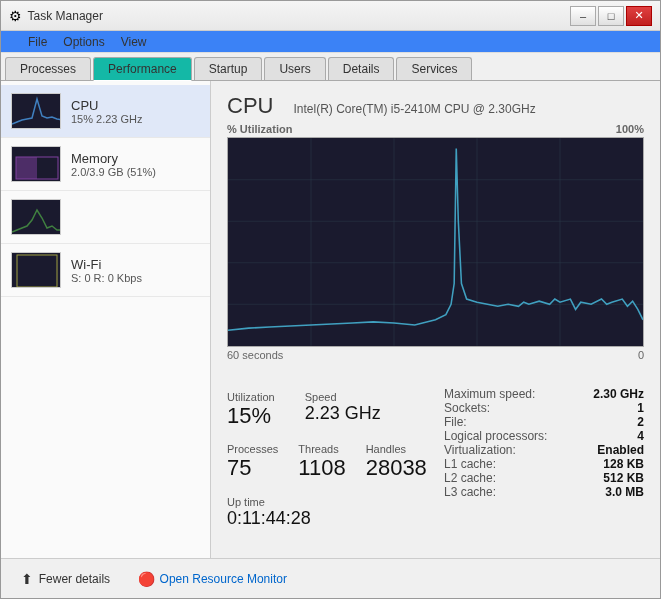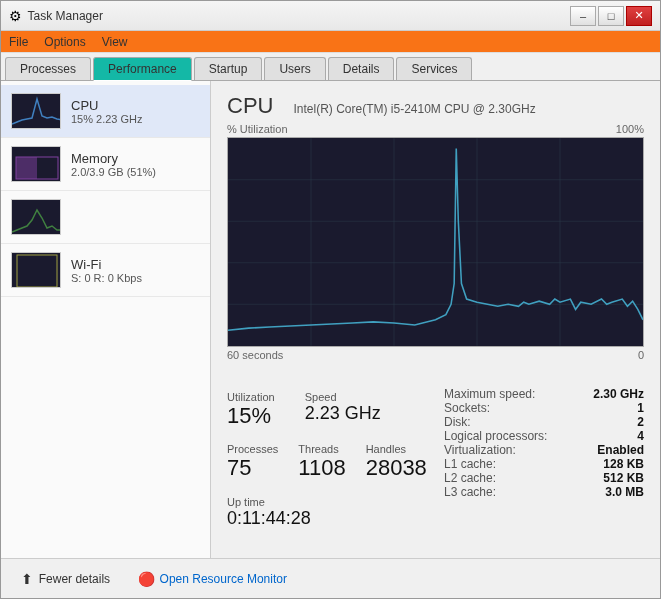--- a/index.html
+++ b/index.html
@@ -53,22 +53,22 @@
       justify-content: center;
       color: #333;
     }
     .title-bar-btn.close-btn {
       background: linear-gradient(to bottom, #e04040, #c02020);
       color: white;
       border-color: #a00;
     }
     .menu-bar {
       display: flex;
-      padding: 2px 0;
-      background: #f97316;
+      padding: 2px 19px;
+      background: #3b82f6;
       border-bottom: 1px solid #ddd;
       height: 22px;
     }
     .menu-item {
       padding: 2px 8px;
       cursor: pointer;
       color: #333;
       font-size: 12px;
     }
     .tab-bar {
@@ -164,20 +164,21 @@
       flex: 1;
       min-height: 0;
       max-height: 210px;
     }
     .chart-labels-top {
       display: flex;
       justify-content: space-between;
       font-size: 11px;
       color: #666;
       margin-bottom: 2px;
+      font-weight: bold;
     }
     .chart-labels-bottom {
       display: flex;
       justify-content: space-between;
       font-size: 11px;
       color: #666;
       margin-top: 2px;
       margin-bottom: 20px;
     }
     .stat-block {
@@ -415,21 +416,21 @@
         <div class="stats-right">
           <div class="right-stat-row">
             <span class="right-stat-key">Maximum speed:</span>
             <span class="right-stat-val">2.30 GHz</span>
           </div>
           <div class="right-stat-row">
             <span class="right-stat-key">Sockets:</span>
             <span class="right-stat-val">1</span>
           </div>
           <div class="right-stat-row">
-            <span class="right-stat-key">Disk:</span>
+            <span class="right-stat-key">File:</span>
             <span class="right-stat-val">2</span>
           </div>
           <div class="right-stat-row">
             <span class="right-stat-key">Logical processors:</span>
             <span class="right-stat-val">4</span>
           </div>
           <div class="right-stat-row">
             <span class="right-stat-key">Virtualization:</span>
             <span class="right-stat-val">Enabled</span>
           </div>

